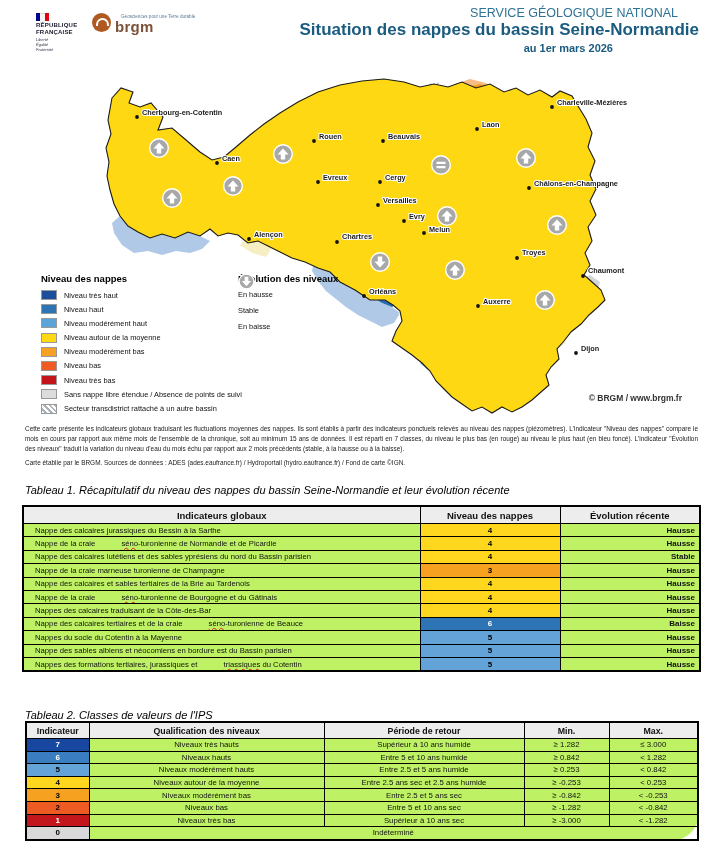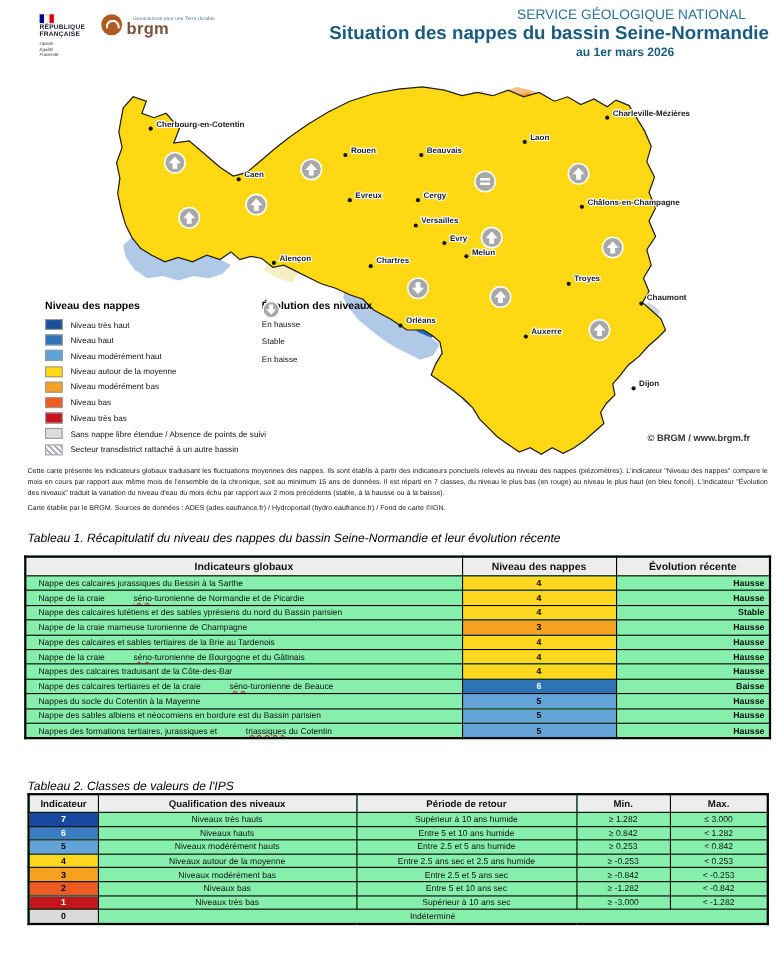--- a/index.html
+++ b/index.html
@@ -41,23 +41,23 @@
 
   
   .desc{position:absolute;left:25px;width:673px;font-size:6.45px;line-height:1.48;color:#1a1a1a;text-align:justify;}
   .desc.p1{top:418px;}
   .desc.p2{top:452px;}
   .caption{position:absolute;left:25px;font-size:11px;font-style:italic;color:#000;}
   .caption.c1{top:473px;}
   .caption.c2{top:698px;}
 
   
-  table{border-collapse:collapse;table-layout:fixed;position:absolute;background:#86efac;}
+  table{border-collapse:collapse;table-layout:fixed;position:absolute;background:#bef264;}
   #table1{top:505px;left:22px;width:677px;}
-  #table2{top:721px;left:25px;width:672px;}
+  #table2{top:721px;left:25px;width:672px;border-radius:28px;}
   th,td{border:1.5px solid #000;padding:0 4px;overflow:hidden;white-space:nowrap;}
   table{border:2px solid #000;}
   th{background:#EDEDED;font-weight:bold;text-align:center;}
   #table1 th{font-size:9.5px;height:16px;}
   #table1 td{font-size:7.7px;height:12.4px;}
   #table1 td.name{text-align:left;padding-left:11px;}
   #table1 td.level{text-align:center;font-weight:bold;font-size:8px;}
   #table1 td.evol{text-align:right;font-weight:bold;font-size:8px;}
   #table2 th{font-size:8.8px;height:15px;}
   #table2 td{font-size:7.8px;height:11.6px;text-align:center;}

